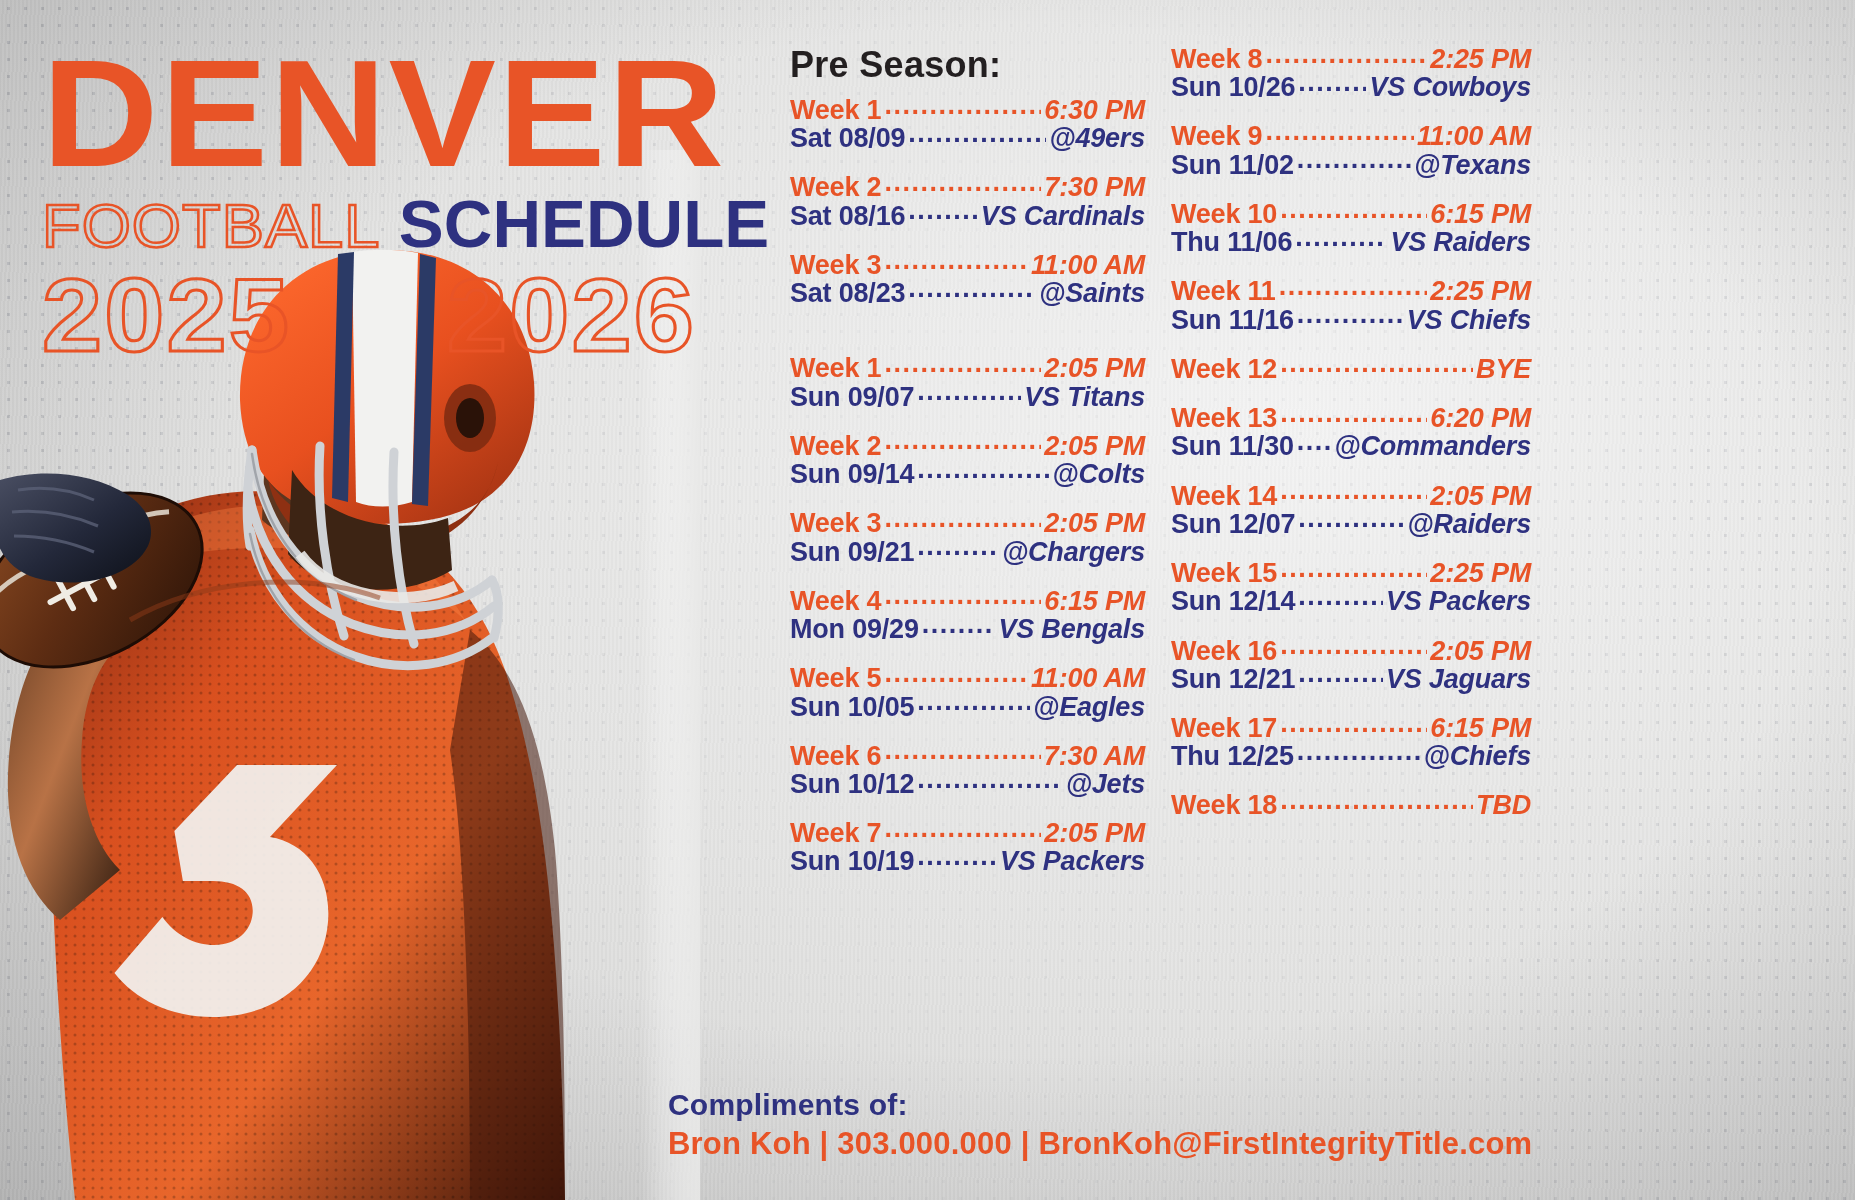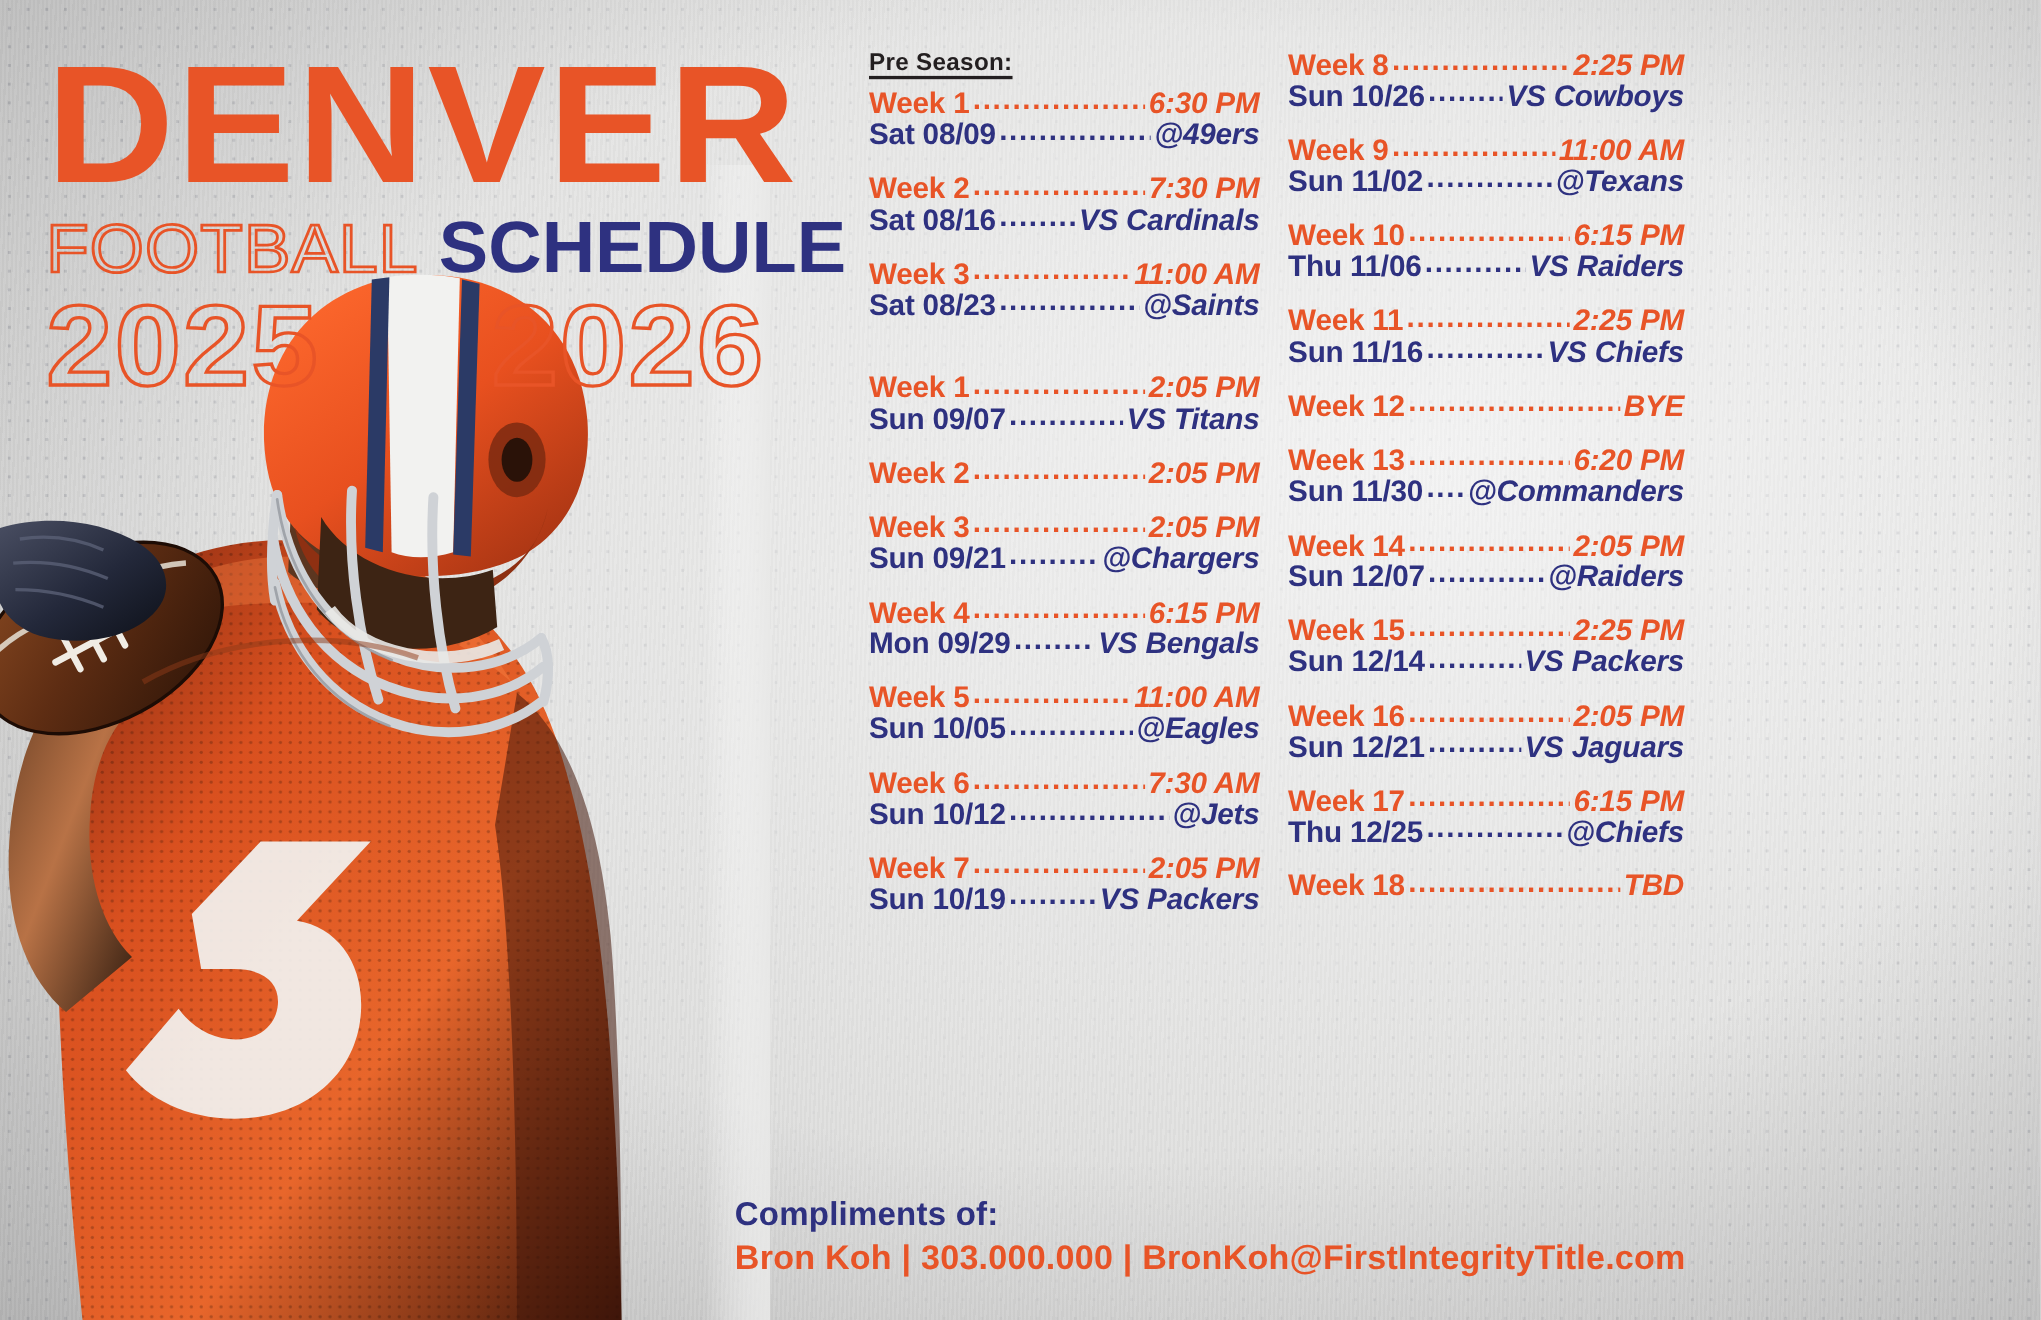--- a/index.html
+++ b/index.html
@@ -76,29 +76,29 @@
 
   
   #schedule {
     position:absolute; left:790px; top:44px; width:1040px; z-index:7;
     display:flex; gap:26px;
   }
   .col { width:355px; flex:0 0 355px; }
   .col.right { width:360px; flex:0 0 360px; }
 
   .section-head {
-    font-size:22px; font-weight:bold; color:#231f20;
-    text-decoration:underline; text-underline-offset:5px;
+    font-size:36px; font-weight:bold; color:#231f20;
+    text-underline-offset:5px;
     text-decoration-thickness:3px;
     margin-bottom:9px; letter-spacing:.3px;
   }
 
   .game { margin-bottom:19px; }
   .line {
-    display:flex; align-items:center; width:100%;
+    display:flex; align-items:flex-start; width:100%;
     font-size:27px; font-weight:bold; white-space:nowrap;
     line-height:1.12;
   }
   .line .lead { flex:0 0 auto; letter-spacing:-.2px; }
   .line .dots {
     flex:1 1 auto; overflow:hidden; min-width:8px;
     margin:0 3px;
     position:relative; height:1em;
   }
   .line .dots::after {
@@ -326,20 +326,25 @@
             <span class="dots"></span>
             <span class="tail">VS Titans</span>
           </div>
         </div>
         <div class="game">
           <div class="line top">
             <span class="lead">Week 2</span>
             <span class="dots"></span>
             <span class="tail">2:05 PM</span>
           </div>
+          <div class="line bot">
+            <span class="lead">Sun 09/14</span>
+            <span class="dots"></span>
+            <span class="tail">@Colts</span>
+          </div>
         </div>
         <div class="game">
           <div class="line top">
             <span class="lead">Week 3</span>
             <span class="dots"></span>
             <span class="tail">2:05 PM</span>
           </div>
           <div class="line bot">
             <span class="lead">Sun 09/21</span>
             <span class="dots"></span>

